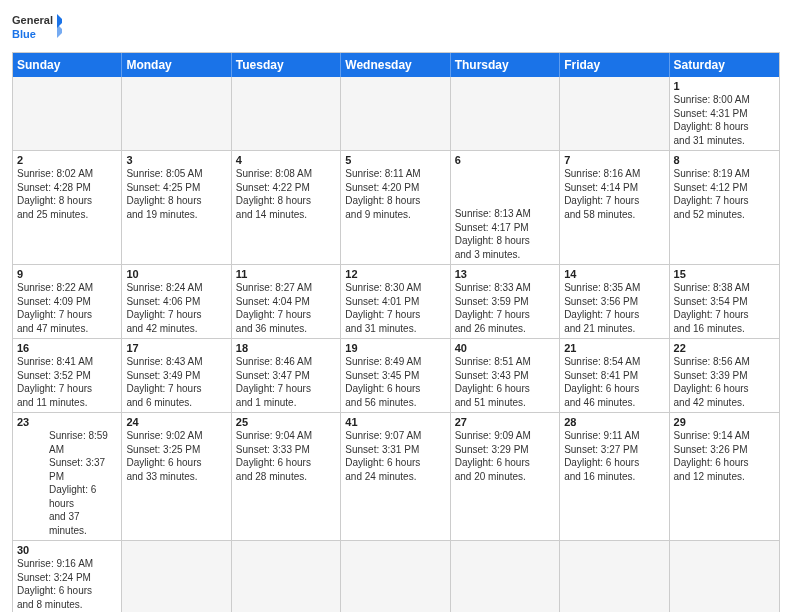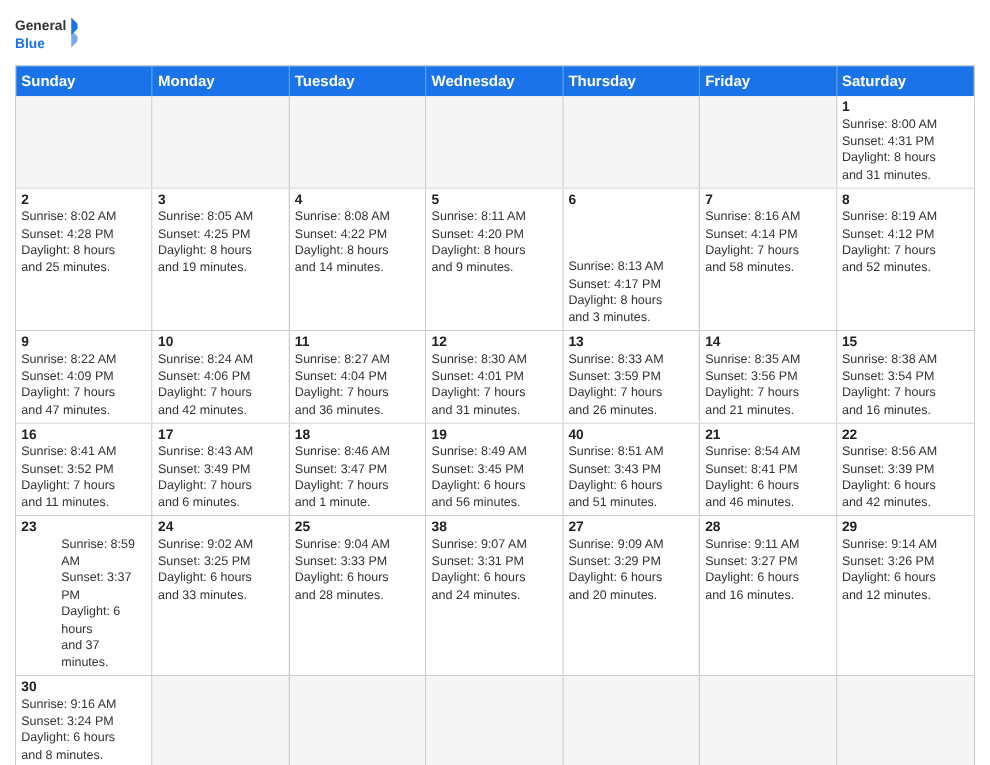--- a/index.html
+++ b/index.html
@@ -312,21 +312,21 @@
 and 33 minutes.</div>
           </div>
           <div class="cal-cell">
             <span class="day-num">25</span>
             <div class="cell-info" style="white-space: pre-line;">Sunrise: 9:04 AM
 Sunset: 3:33 PM
 Daylight: 6 hours
 and 28 minutes.</div>
           </div>
           <div class="cal-cell">
-            <span class="day-num">38</span>
+            <span class="day-num">41</span>
             <div class="cell-info" style="white-space: pre-line;">Sunrise: 9:07 AM
 Sunset: 3:31 PM
 Daylight: 6 hours
 and 24 minutes.</div>
           </div>
           <div class="cal-cell">
             <span class="day-num">27</span>
             <div class="cell-info" style="white-space: pre-line;">Sunrise: 9:09 AM
 Sunset: 3:29 PM
 Daylight: 6 hours

